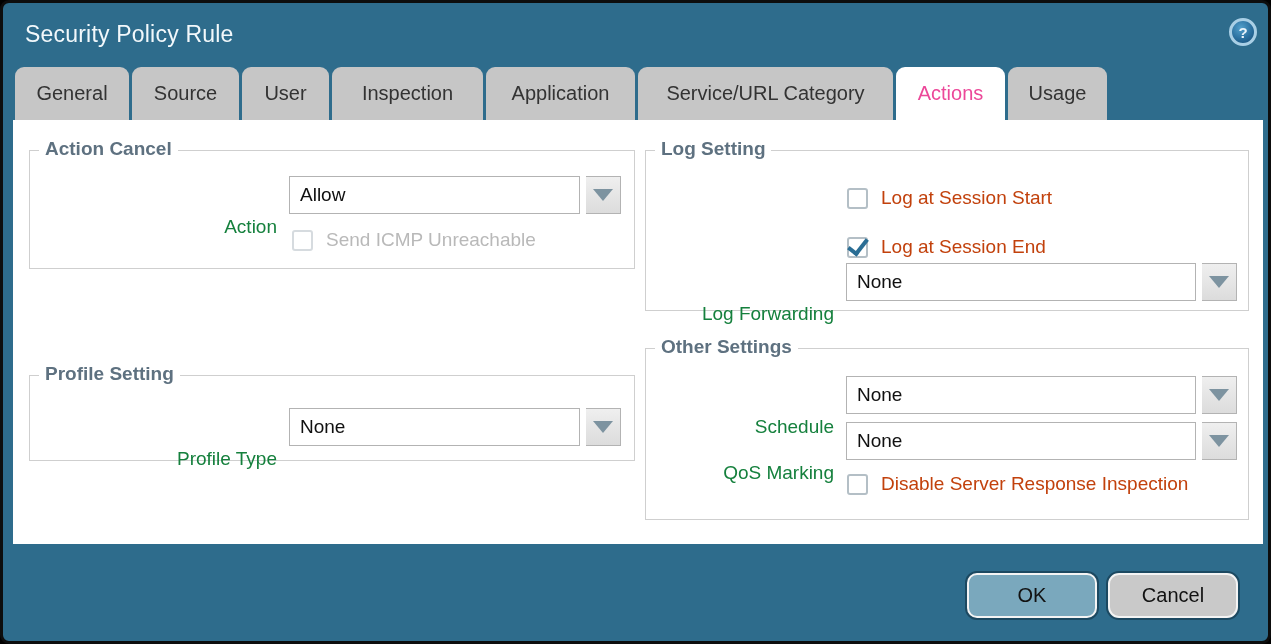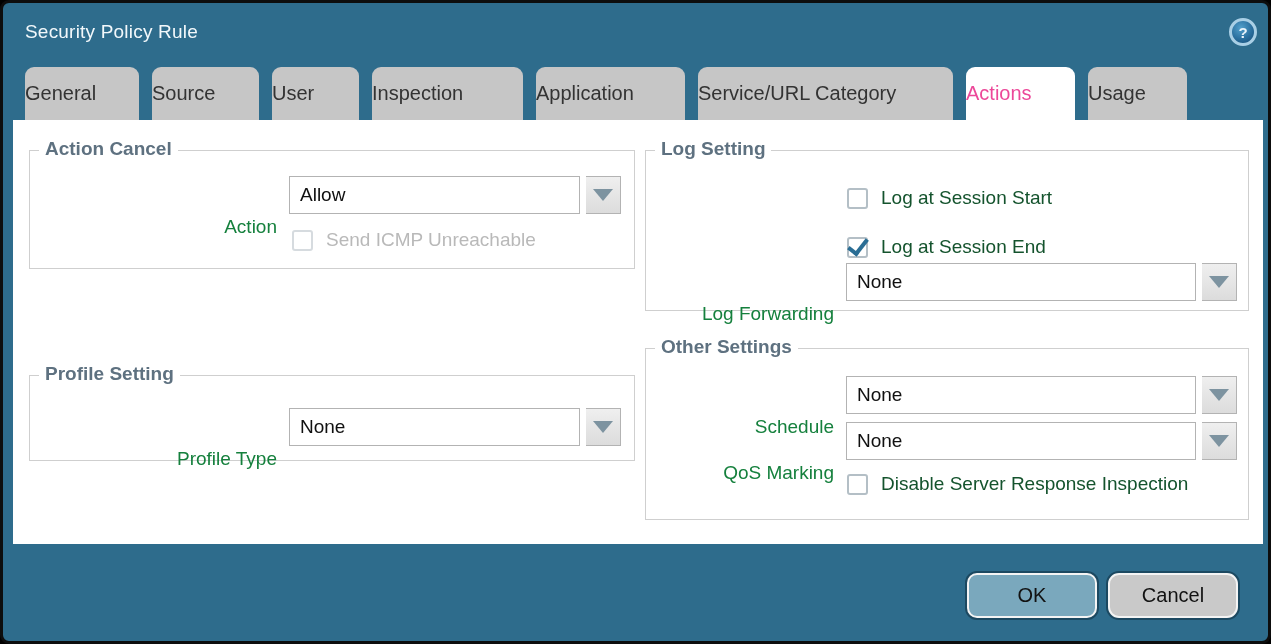--- a/index.html
+++ b/index.html
@@ -7,35 +7,35 @@
     width:1271px; height:644px;
     font-family:"Liberation Sans", sans-serif;
     background:#000;
   }
   .window {
     position:relative; width:1271px; height:644px; box-sizing:border-box;
     background:#2e6c8c; border:3px solid #0d0d0d; border-radius:9px; overflow:hidden;
   }
   .title {
     position:absolute; left:22px; top:18px;
-    font-size:19px; color:#f2f8fb; letter-spacing:.2px;
+    font-size:23px; color:#f2f8fb; letter-spacing:.2px;
   }
   .help {
     position:absolute; left:1226px; top:15px; width:28px; height:28px;
     box-sizing:border-box; border-radius:50%;
     background:radial-gradient(circle at 40% 32%, #53a0cc 0%, #2a6f9e 55%, #154a73 100%);
     border:3px solid #a9cfe5;
     display:flex; align-items:center; justify-content:center;
     color:#eaf4fb; font-weight:bold; font-size:15px; cursor:pointer;
   }
   .tabs { position:absolute; left:12px; top:64px; height:53px; display:flex; gap:3px; }
   .tab {
-    box-sizing:border-box; height:53px; line-height:53px; text-align:left;
+    box-sizing:border-box; height:53px; line-height:53px; text-align:center;
     background:#c6c6c6; color:#333; font-size:20px;
-    border-radius:9px 9px 0 0; cursor:pointer; white-space:nowrap;margin-left:10px;
+    border-radius:9px 9px 0 0; cursor:pointer; white-space:nowrap;
   }
   .tab.active { background:#ffffff; color:#ec4899; }
   .content {
     position:absolute; left:10px; top:117px; width:1250px; height:424px;
     background:#ffffff;
   }
   .group { position:absolute; box-sizing:border-box; border:1px solid #cfcfcf; }
   .legend {
     position:absolute; top:-13px; left:9px; background:#fff; padding:0 6px;
     font-size:19px; font-weight:bold; color:#5e7180; white-space:nowrap;
@@ -65,21 +65,21 @@
     width:21px; height:21px; box-sizing:border-box; flex:0 0 21px;
     border:2px solid #b4bfc6; border-radius:3px; background:#fff;
     position:relative; cursor:pointer;
   }
   .checkbox.checked::after {
     content:""; position:absolute; left:3px; top:-4px; width:8px; height:16px;
     border-right:4px solid #2a6d94; border-bottom:4px solid #2a6d94;
     transform:rotate(38deg);
   }
   .checkbox.disabled { border-color:#d6dbdf; cursor:default; }
-  .cblabel { font-size:19px; color:#14532d; white-space:nowrap; }
+  .cblabel { font-size:19px; color:#c2410c; white-space:nowrap; }
   .cblabel.disabled { color:#b9b9b9; }
   .btn {
     position:absolute; width:130px; height:45px; box-sizing:border-box;
     border:2px solid #f4f4f4; border-radius:10px;
     font-family:inherit; font-size:20px; color:#121212; cursor:pointer;
     box-shadow:0 0 0 2px rgba(10,38,54,.5);
   }
   .btn-ok { left:964px; top:570px; background:#7aa8bd; }
   .btn-cancel { left:1105px; top:570px; background:#c9c9c9;border-radius:11px; }
 </style>

